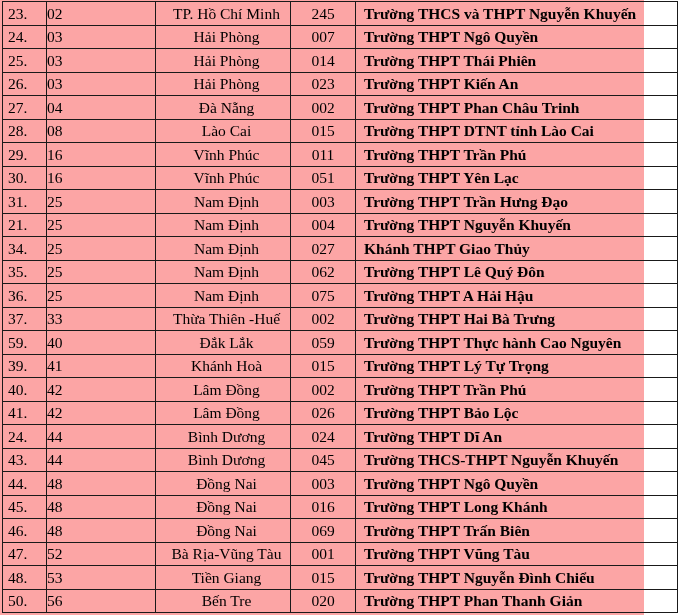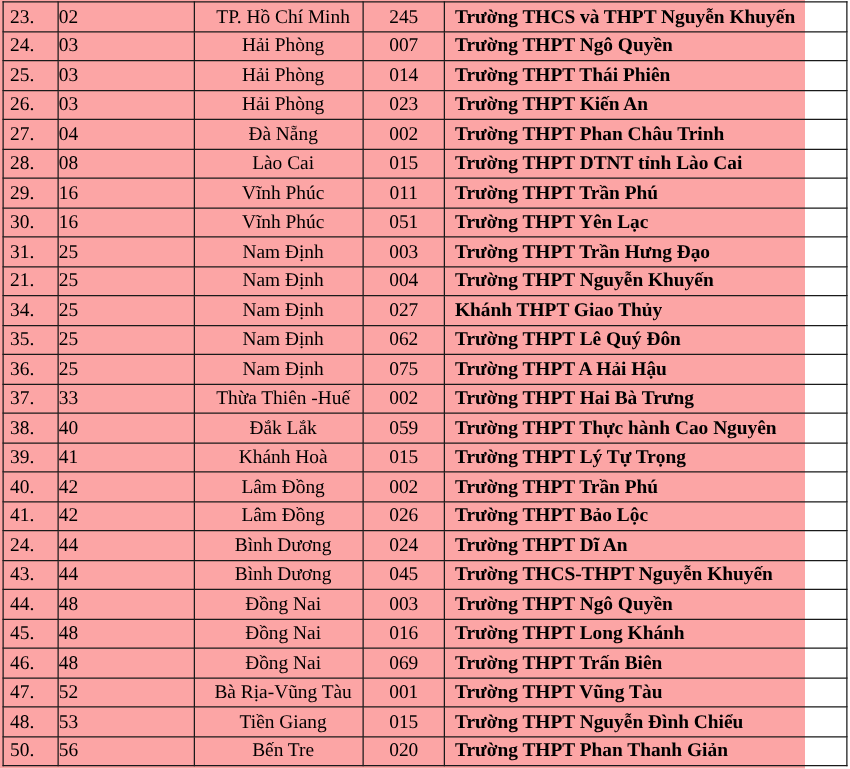--- a/index.html
+++ b/index.html
@@ -145,21 +145,21 @@
           <td class="col-sname">Trường THPT A Hải Hậu</td>
         </tr>
         <tr>
           <td class="col-stt">37.</td>
           <td class="col-pcode">33</td>
           <td class="col-pname">Thừa Thiên -Huế</td>
           <td class="col-scode">002</td>
           <td class="col-sname">Trường THPT Hai Bà Trưng</td>
         </tr>
         <tr>
-          <td class="col-stt">38.</td>
+          <td class="col-stt">59.</td>
           <td class="col-pcode">40</td>
           <td class="col-pname">Đắk Lắk</td>
           <td class="col-scode">059</td>
           <td class="col-sname">Trường THPT Thực hành Cao Nguyên</td>
         </tr>
         <tr>
           <td class="col-stt">39.</td>
           <td class="col-pcode">41</td>
           <td class="col-pname">Khánh Hoà</td>
           <td class="col-scode">015</td>

